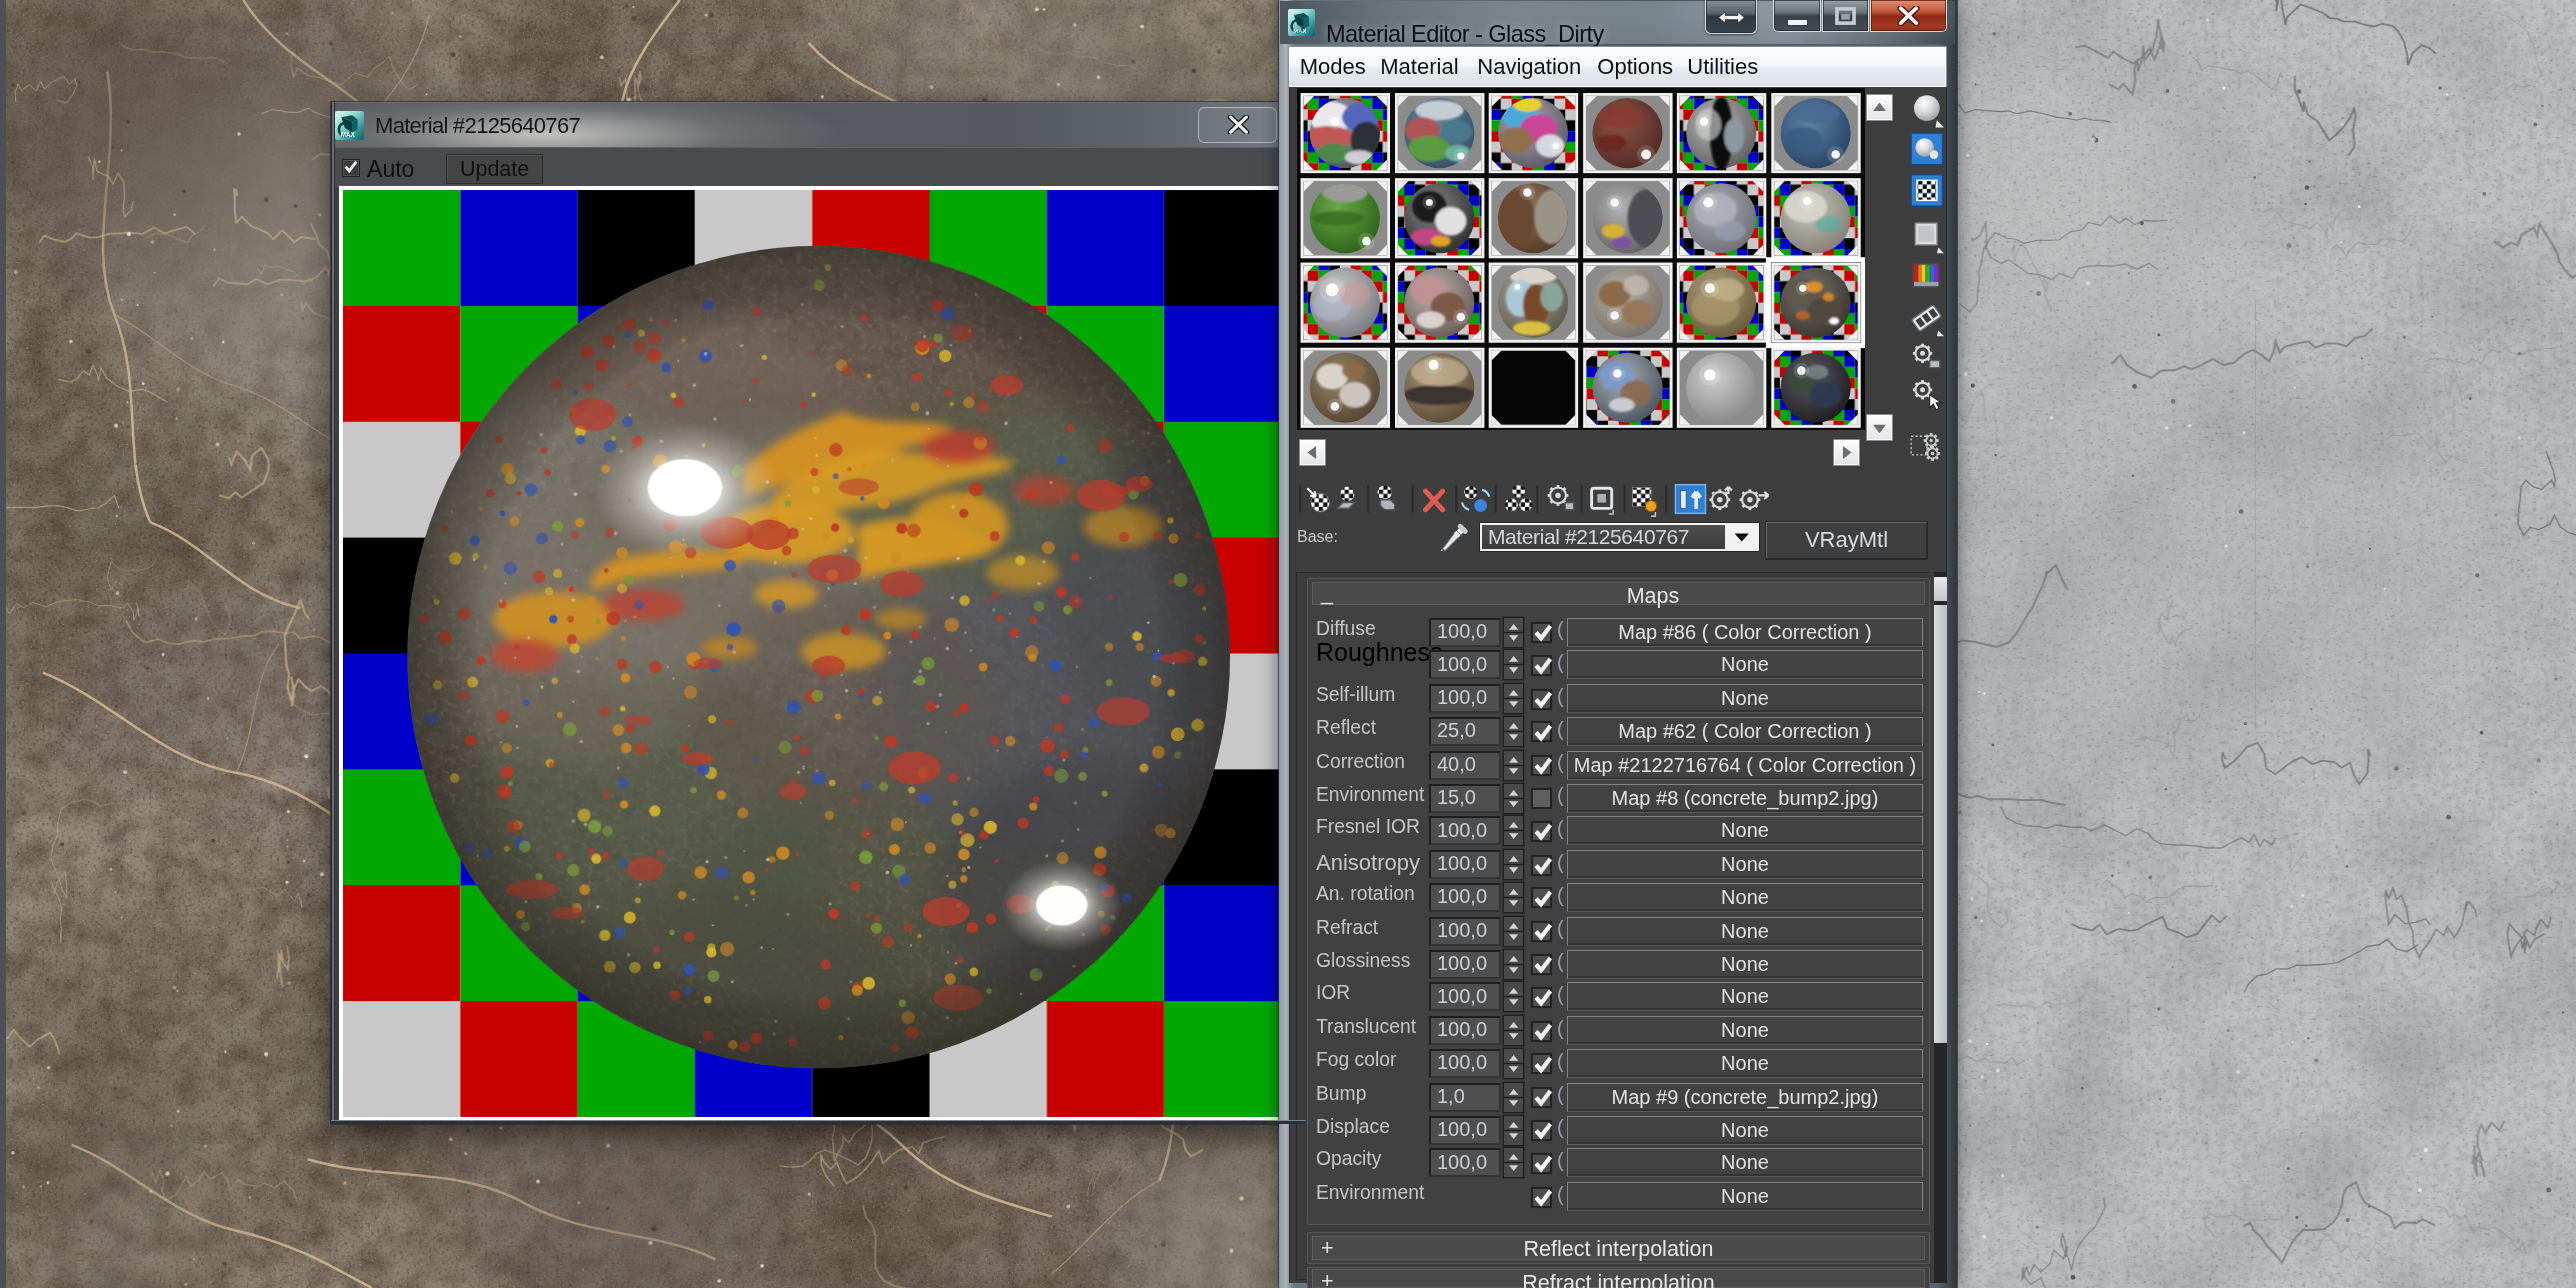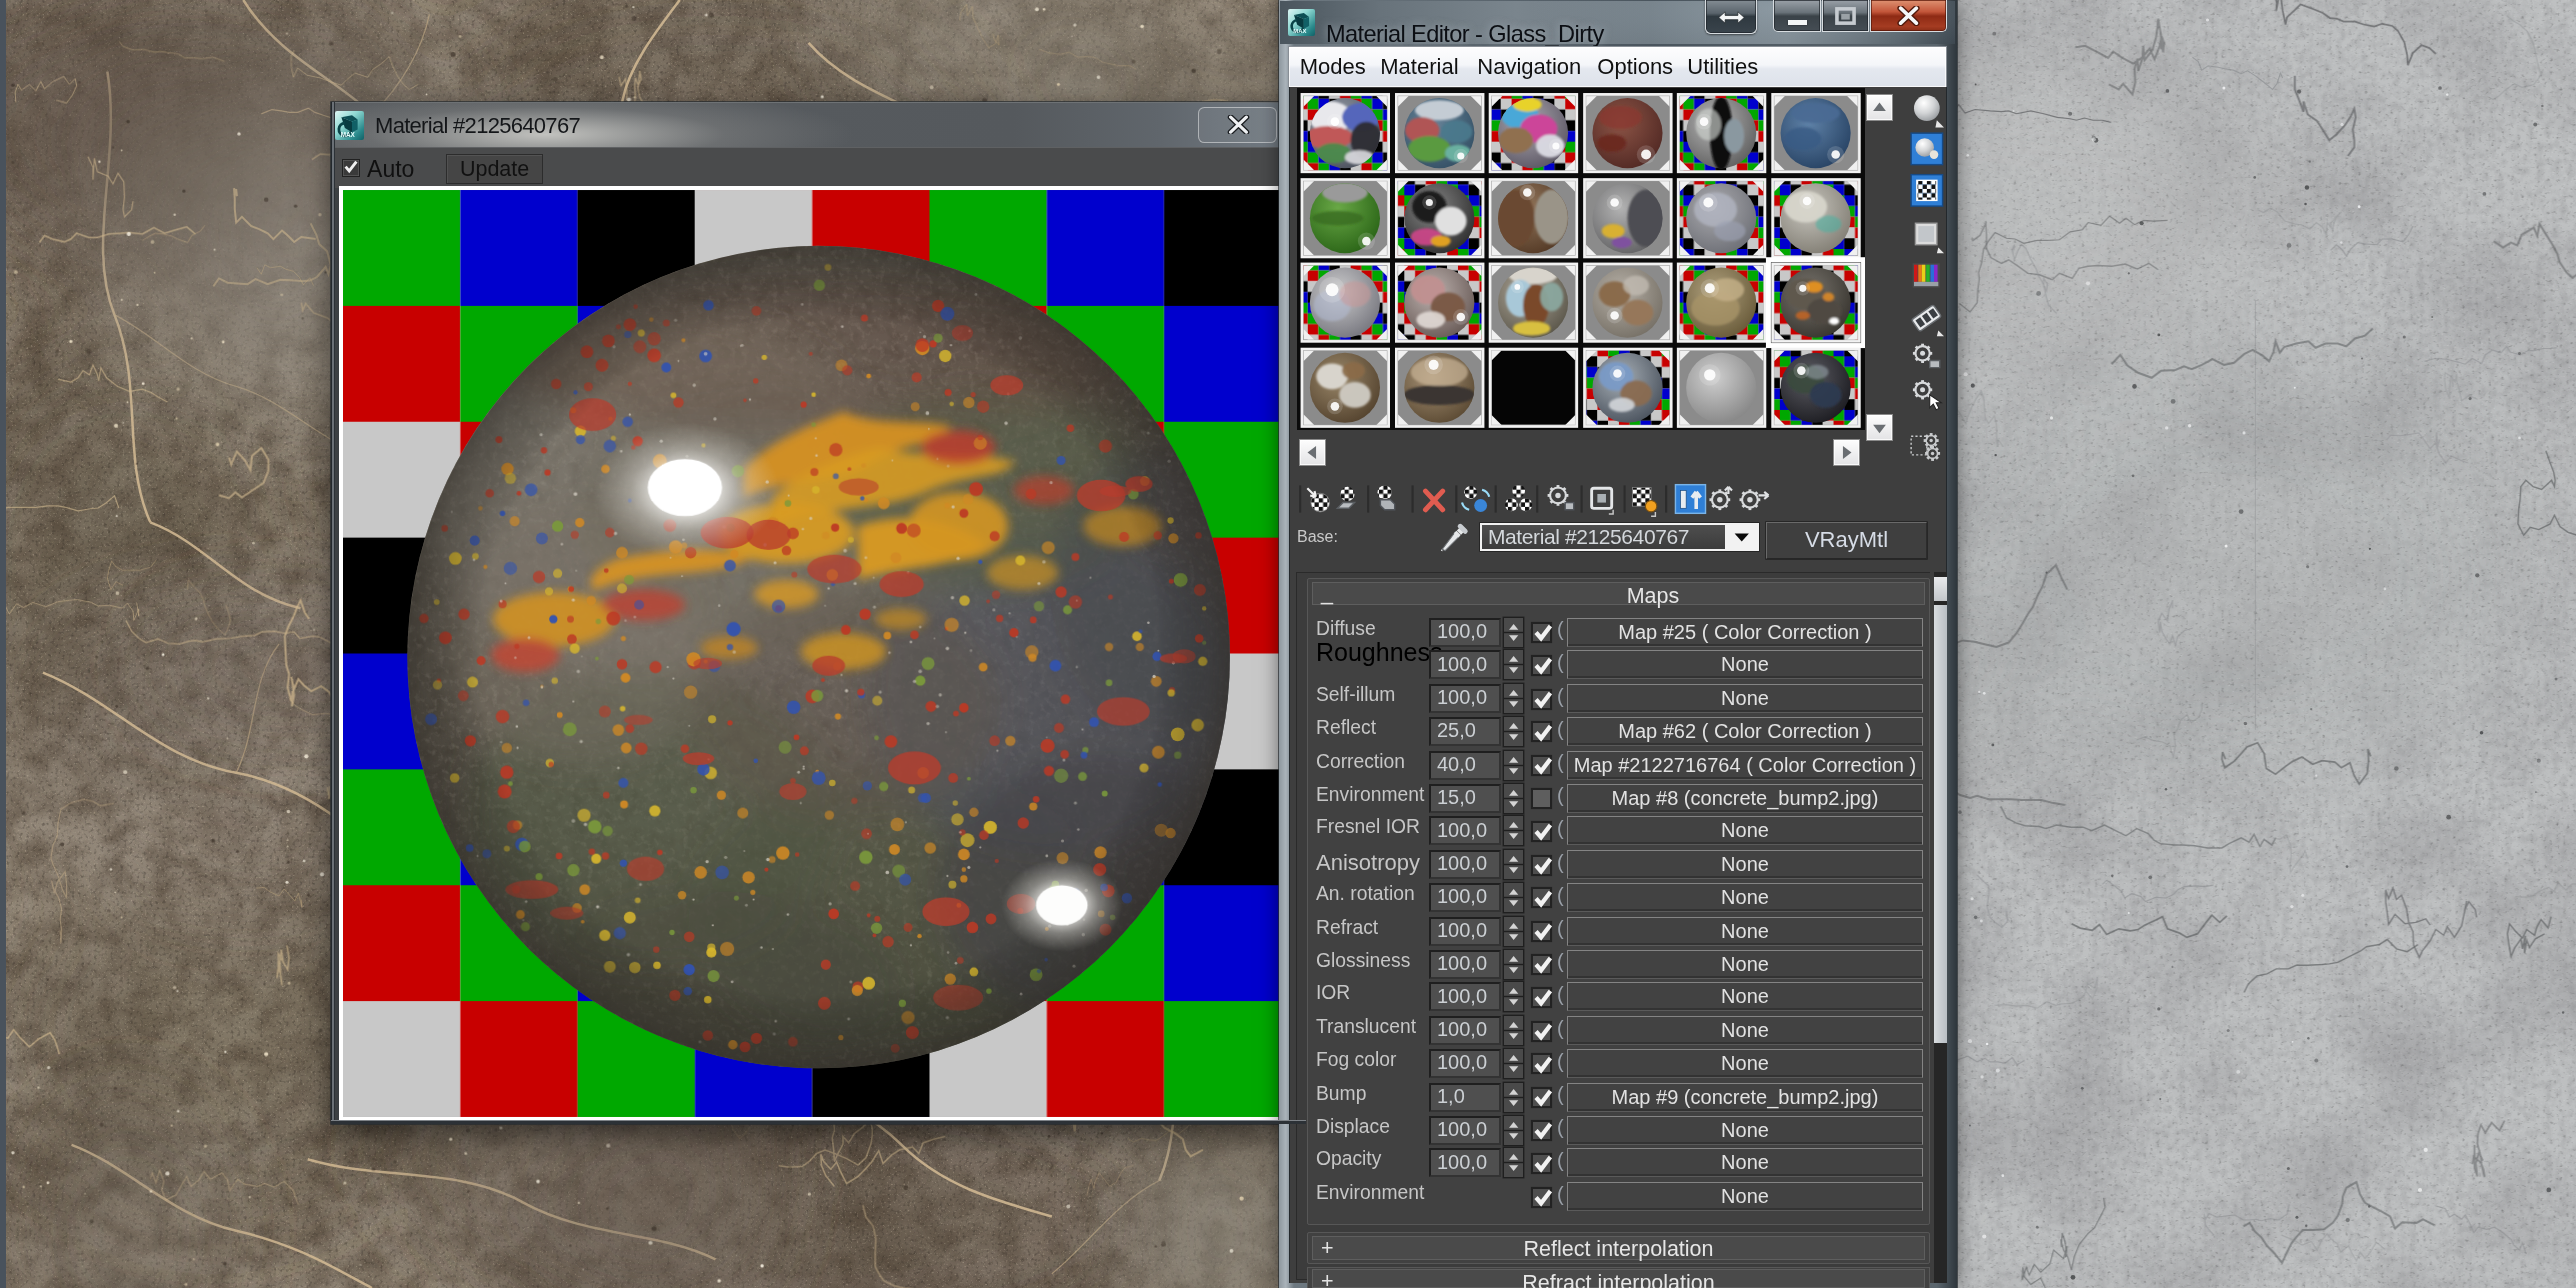--- a/index.html
+++ b/index.html
@@ -2591,21 +2591,21 @@
     <svg class="abs" style="left:225px;top:618px" width="19.3" height="29" viewBox="0 0 27 40">
       <line x1="0" y1="20" x2="27" y2="20" stroke="#1f1f1f" stroke-width="2"></line>
       <polygon points="7,16 13.5,8 20,16" fill="#d4d4d4"></polygon>
       <polygon points="7,24 13.5,32 20,24" fill="#d4d4d4"></polygon>
     </svg>
     <div class="abs" style="left:254px;top:624px;width:17px;height:17px;background:#4e4e4e;box-shadow:0 0 0 2.1px #222;"></div>
     <svg class="abs" style="left:252px;top:621px" width="23" height="23" viewBox="0 0 32 32">
       <path d="M7,16 L14,24 L27,7" stroke="#f2f2f2" stroke-width="6" fill="none"></path>
     </svg>
     <div class="abs" style="left:278px;top:618px;font-size:20px;color:#9aa0a8;">(</div>
-    <div class="abs" style="left:288px;top:618px;width:356px;height:29px;background:#424242;border:1.4px solid #848484;border-bottom-color:#5a5a5a;box-shadow:inset 0 -2.1px 0 #333;font-size:20px;color:#e2e2e2;text-align:center;line-height:26.5px;white-space:nowrap;">Map #25  ( Color Correction )</div>
+    <div class="abs" style="left:288px;top:618px;width:356px;height:29px;background:#424242;border:1.4px solid #848484;border-bottom-color:#5a5a5a;box-shadow:inset 0 -2.1px 0 #333;font-size:20px;color:#e2e2e2;text-align:center;line-height:26.5px;white-space:nowrap;">Map #86  ( Color Correction )</div>
     <div class="abs" style="left:37px;top:638px;font-size:25px;color:#000000;">Roughness</div>
     <div class="abs" style="left:150px;top:650px;width:72px;height:29px;background:#4f4f4f;border:2.1px solid #1f1f1f;border-right-color:#333;border-bottom-color:#333;"></div>
     <div class="abs" style="left:158px;top:653px;font-size:20px;color:#ccd0d4;">100,0</div>
     <div class="abs" style="left:225px;top:650px;width:19.3px;height:29px;background:#4a4a4a;box-shadow:0 0 0 1.4px #1f1f1f;"></div>
     <svg class="abs" style="left:225px;top:650px" width="19.3" height="29" viewBox="0 0 27 40">
       <line x1="0" y1="20" x2="27" y2="20" stroke="#1f1f1f" stroke-width="2"></line>
       <polygon points="7,16 13.5,8 20,16" fill="#d4d4d4"></polygon>
       <polygon points="7,24 13.5,32 20,24" fill="#d4d4d4"></polygon>
     </svg>
     <div class="abs" style="left:254px;top:657px;width:17px;height:17px;background:#4e4e4e;box-shadow:0 0 0 2.1px #222;"></div>

